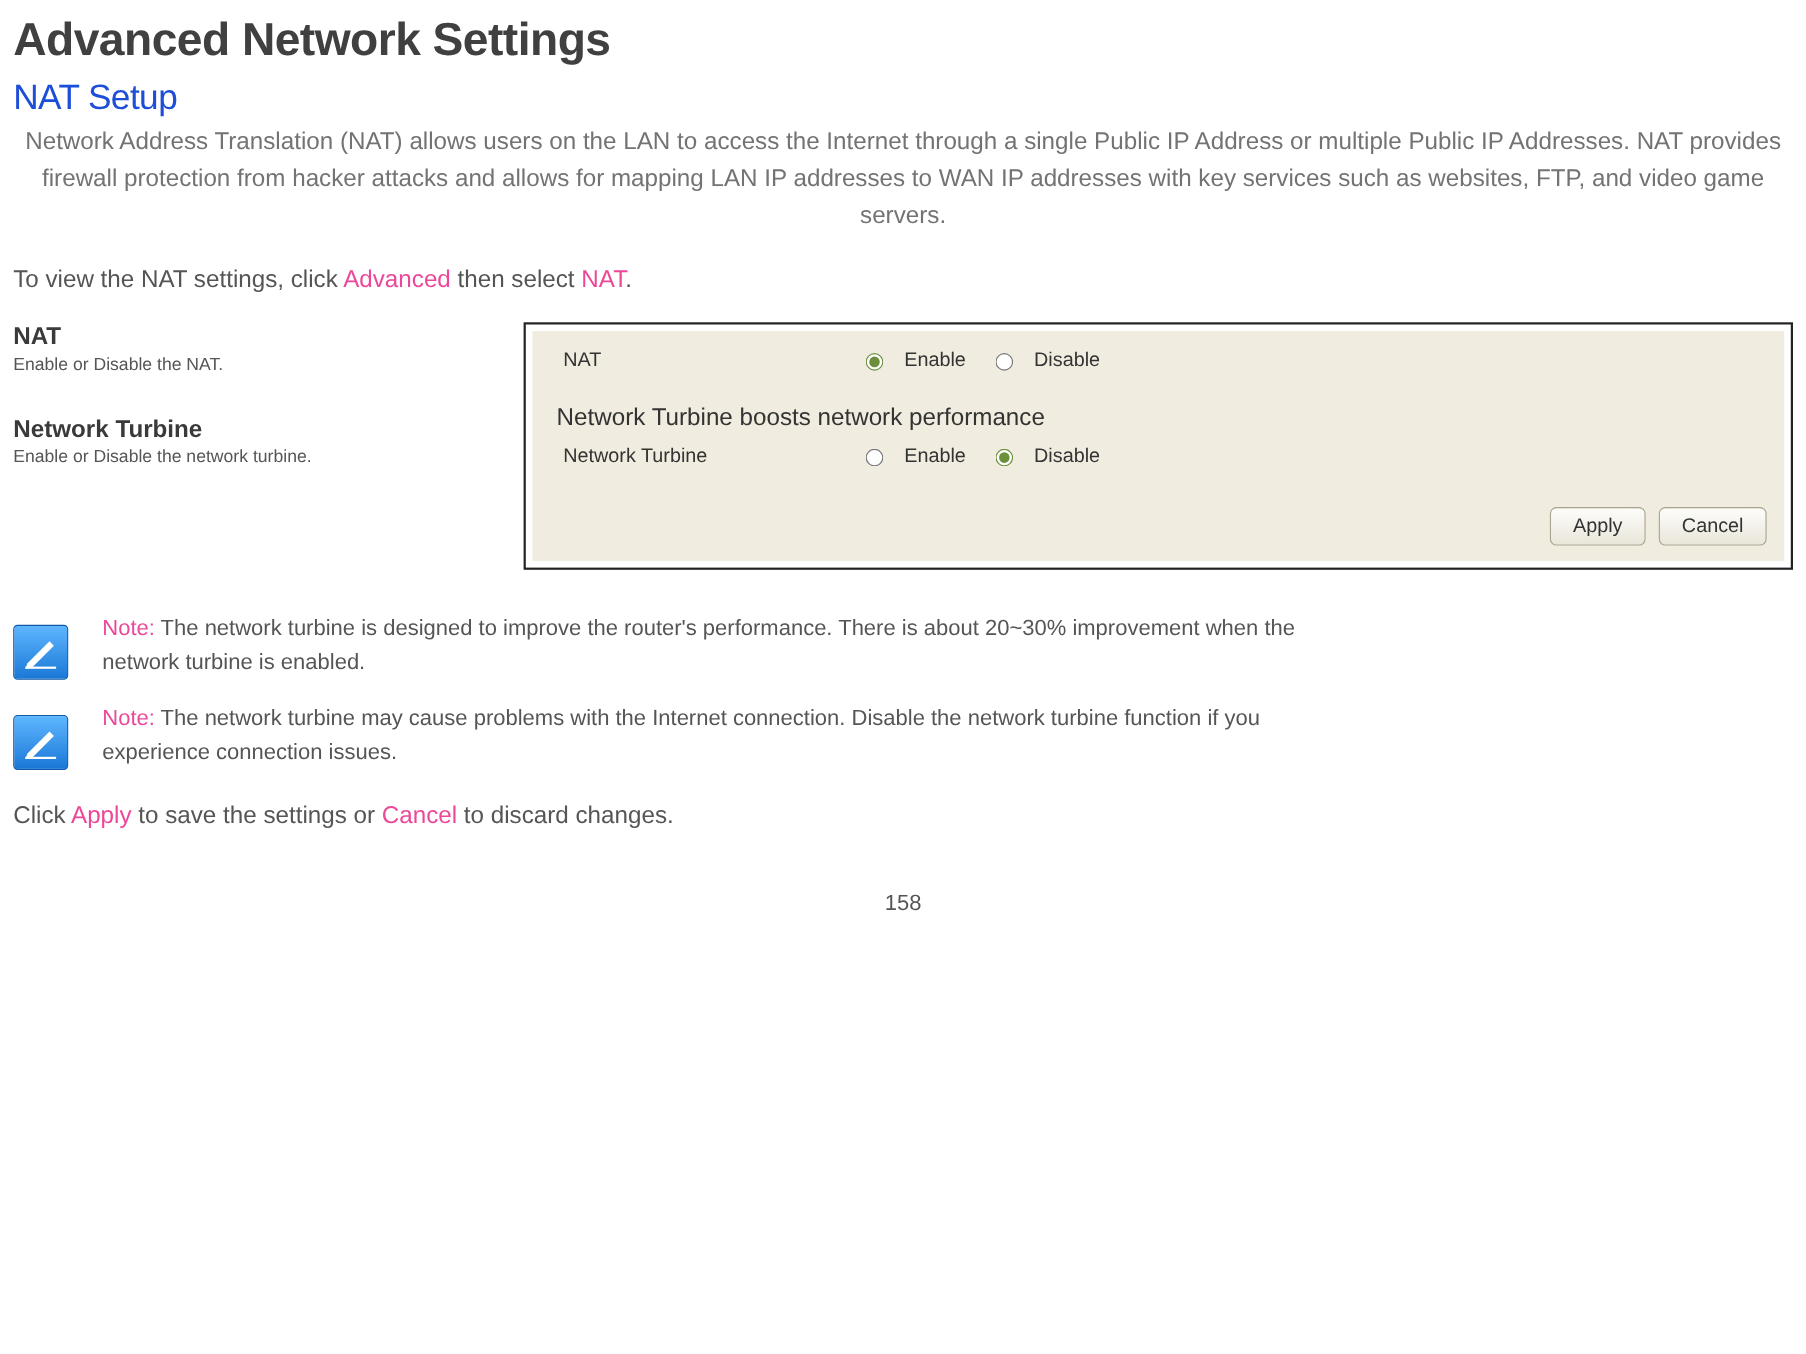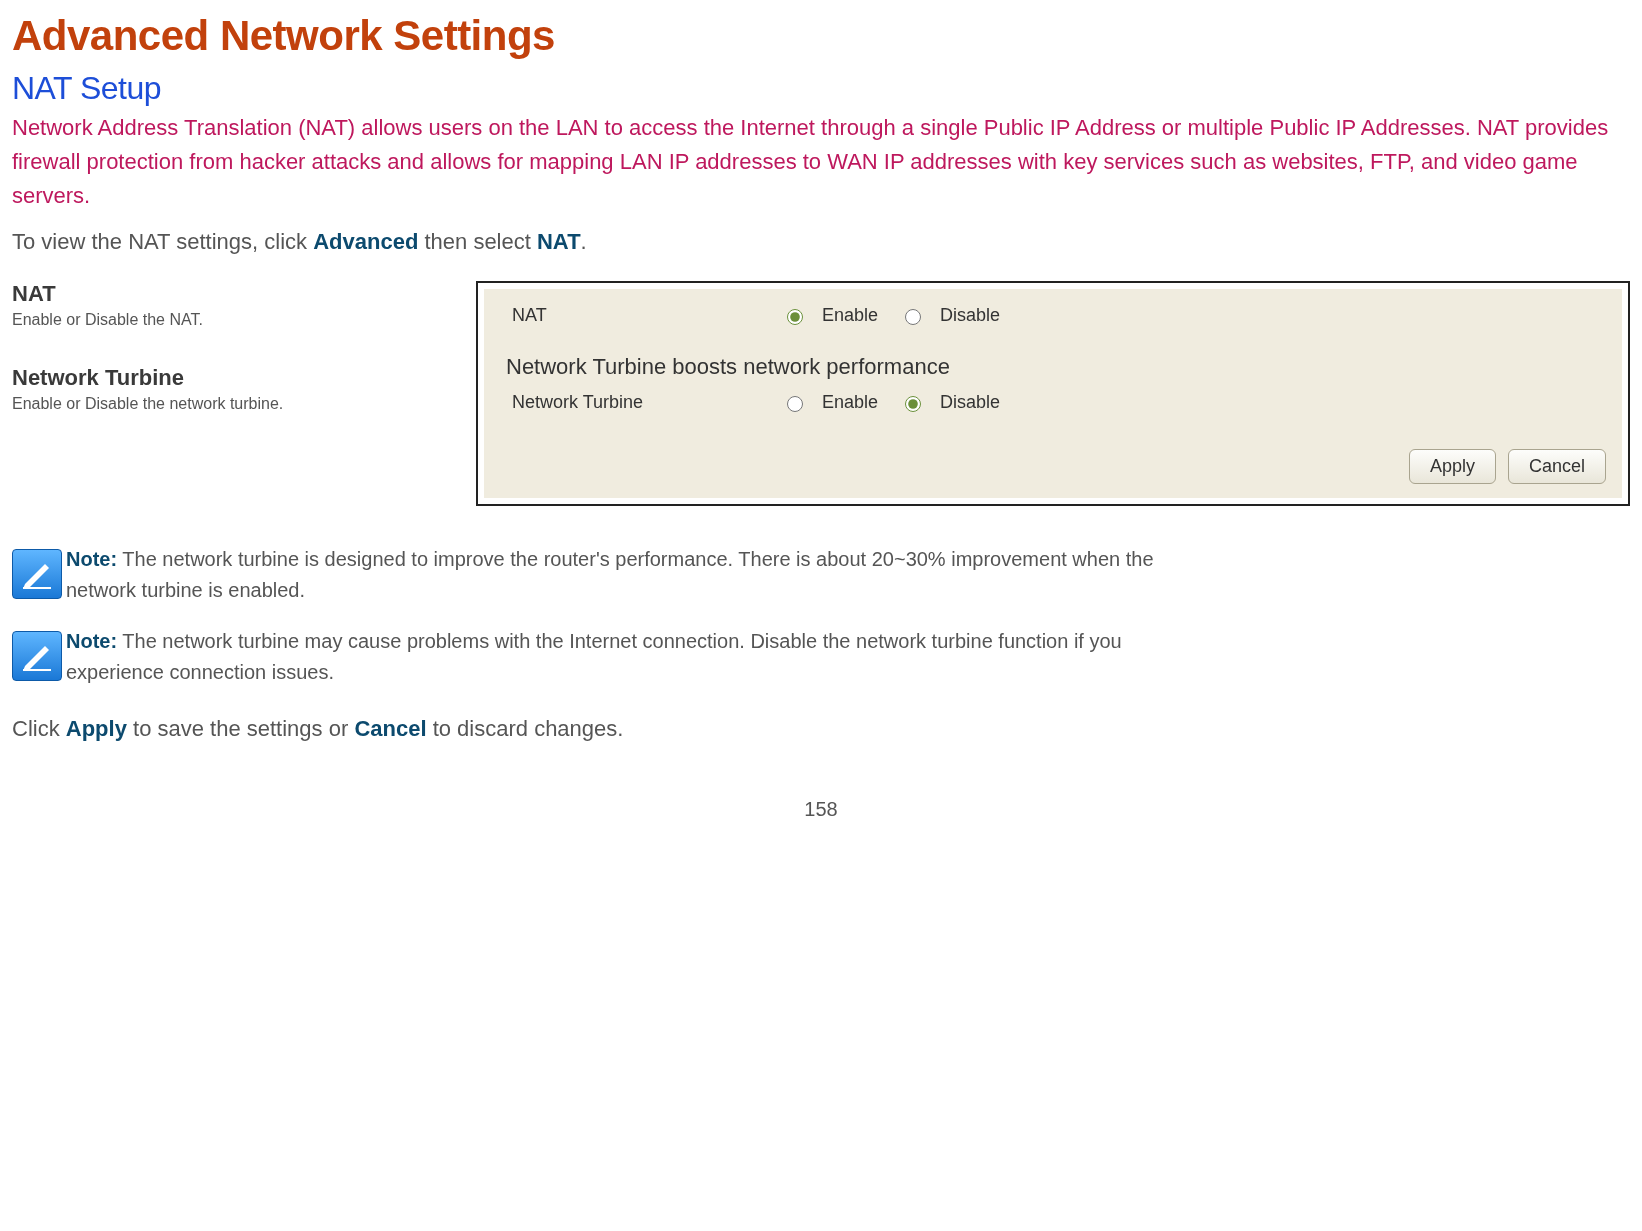--- a/index.html
+++ b/index.html
@@ -6,43 +6,44 @@
     font-family: Arial, Helvetica, sans-serif;
     color: #4a4a4a;
     margin: 0;
     padding: 12px 12px 0 12px;
     width: 1618px;
     font-stretch: condensed;
   }
   h1.page-title {
     font-size: 42px;
     font-weight: 700;
-    color: #c2410c;
+    color: #404040;
     margin: 0 0 10px 0;
     letter-spacing: -0.5px;
   }
   h2.section-title {
     font-size: 32px;
     font-weight: 400;
     color: #1d4ed8;
     margin: 0 0 4px 0;
     letter-spacing: -0.5px;
   }
   p.body {
     font-size: 22px;
     line-height: 1.55;
-    margin: 0 0 16px 0;
-    color: #be185d;
+    margin: 0 0 28px 0;
+    color: #737373;
+    text-align: center;
   }
   p.nav-line {
     font-size: 22px;
     margin: 0 0 26px 0;
     color: #555;
   }
-  .strong { font-weight: 700; color: #0c4a6e; }
+  .strong { font-weight: 400; color: #ec4899; }
   .two-col {
     display: flex;
     align-items: flex-start;
     gap: 24px;
     margin-bottom: 36px;
   }
   .descriptions { flex: 0 0 440px; }
   .desc-block { margin-bottom: 36px; }
   .desc-title { font-size: 22px; font-weight: 700; color: #3a3a3a; margin: 0 0 4px 0; }
   .desc-text  { font-size: 16px; color: #555; margin: 0; }
@@ -99,22 +100,22 @@
     cursor: pointer;
   }
   input[type=radio] {
     width: 16px;
     height: 16px;
     accent-color: #6b8f3a;
   }
 
   .note-row {
     display: flex;
-    align-items: center;
-    gap: 4px;
+    align-items: flex-end;
+    gap: 31px;
     margin-bottom: 18px;
   }
   .note-icon {
     width: 48px;
     height: 48px;
     background: linear-gradient(#5fb6ff, #1a78d6);
     border: 1px solid #0d5aa8;
     border-radius: 4px;
     flex: 0 0 48px;
     display: flex;

